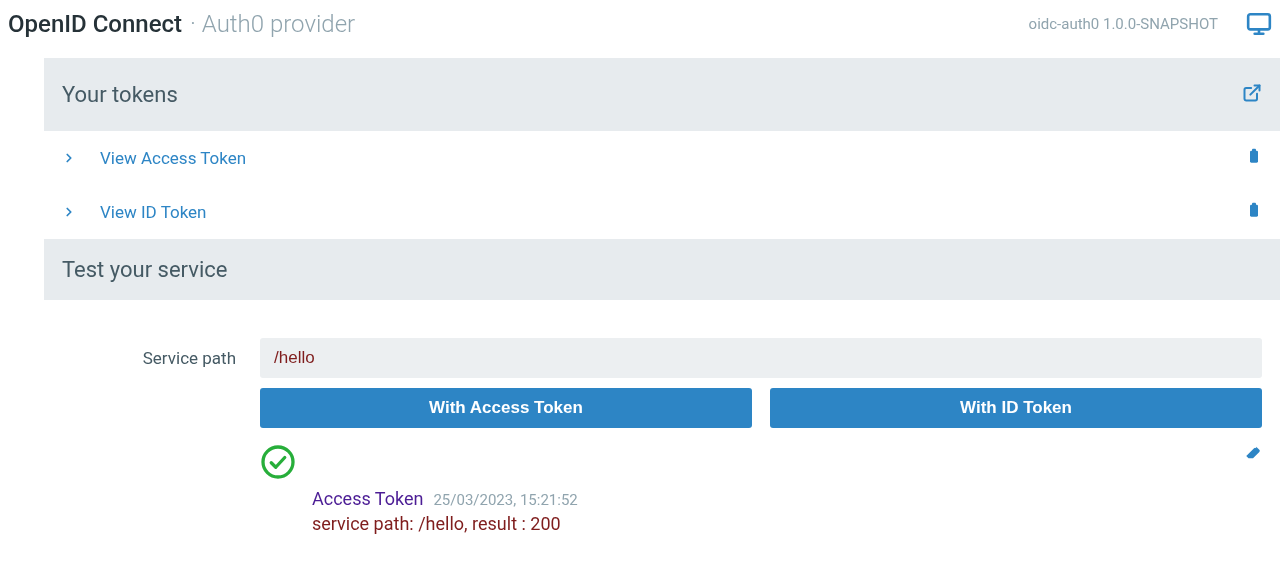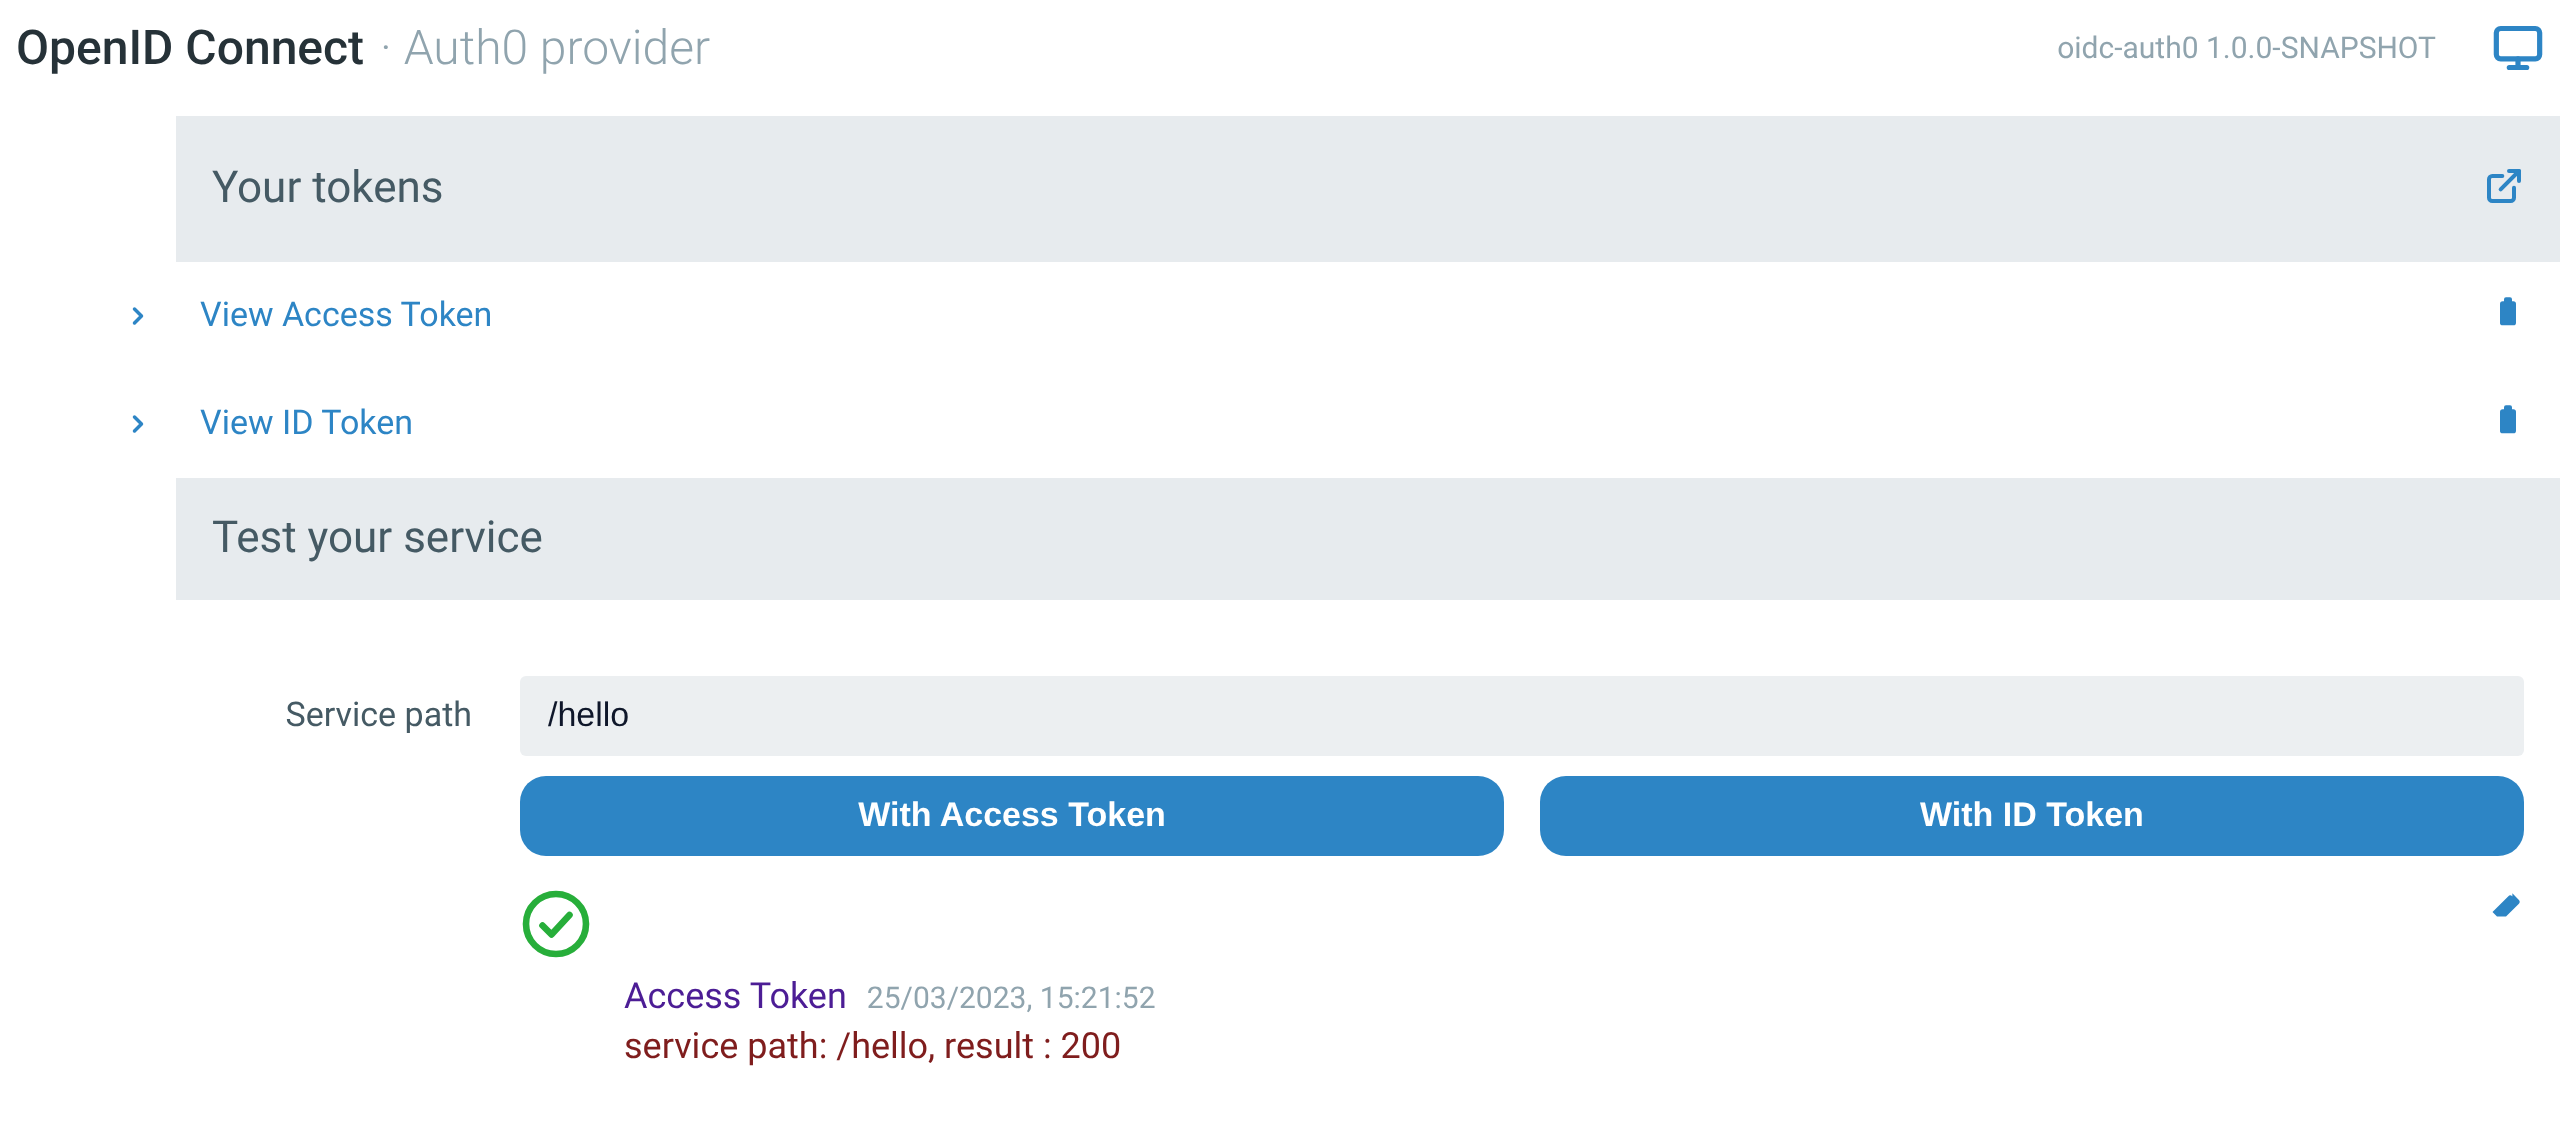--- a/index.html
+++ b/index.html
@@ -49,21 +49,20 @@
     }
     .panel {
       margin: 0 0 0 44px;
     }
     .section-header {
       background: #e7ebee;
       display: flex;
       align-items: center;
       justify-content: space-between;
       padding: 24px 18px;
-      margin-left: 44px;
     }
     .section-title {
       font-size: 22px;
       font-weight: 400;
       color: #455a64;
     }
     .section-header svg {
       width: 20px;
       height: 20px;
       color: #2d85c5;
@@ -108,34 +107,34 @@
       color: #455a64;
       flex-shrink: 0;
     }
     .text-input {
       flex: 1;
       background: #eceff1;
       border: none;
       border-radius: 3px;
       padding: 10px 14px;
       font-size: 17px;
-      color: #0f172a;
+      color: #7f1d1d;
       outline: none;
     }
     .button-row {
       display: flex;
       gap: 18px;
       padding: 10px 18px 0 216px;
     }
     .btn {
       flex: 1;
       background: #2d85c5;
       color: #fff;
       border: none;
-      border-radius: 13px;
+      border-radius: 3px;
       padding: 10px 0;
       font-size: 17px;
       font-weight: 600;
       cursor: pointer;
       text-align: center;
     }
     .result-row {
       display: flex;
       align-items: flex-start;
       padding: 16px 18px 0 216px;

